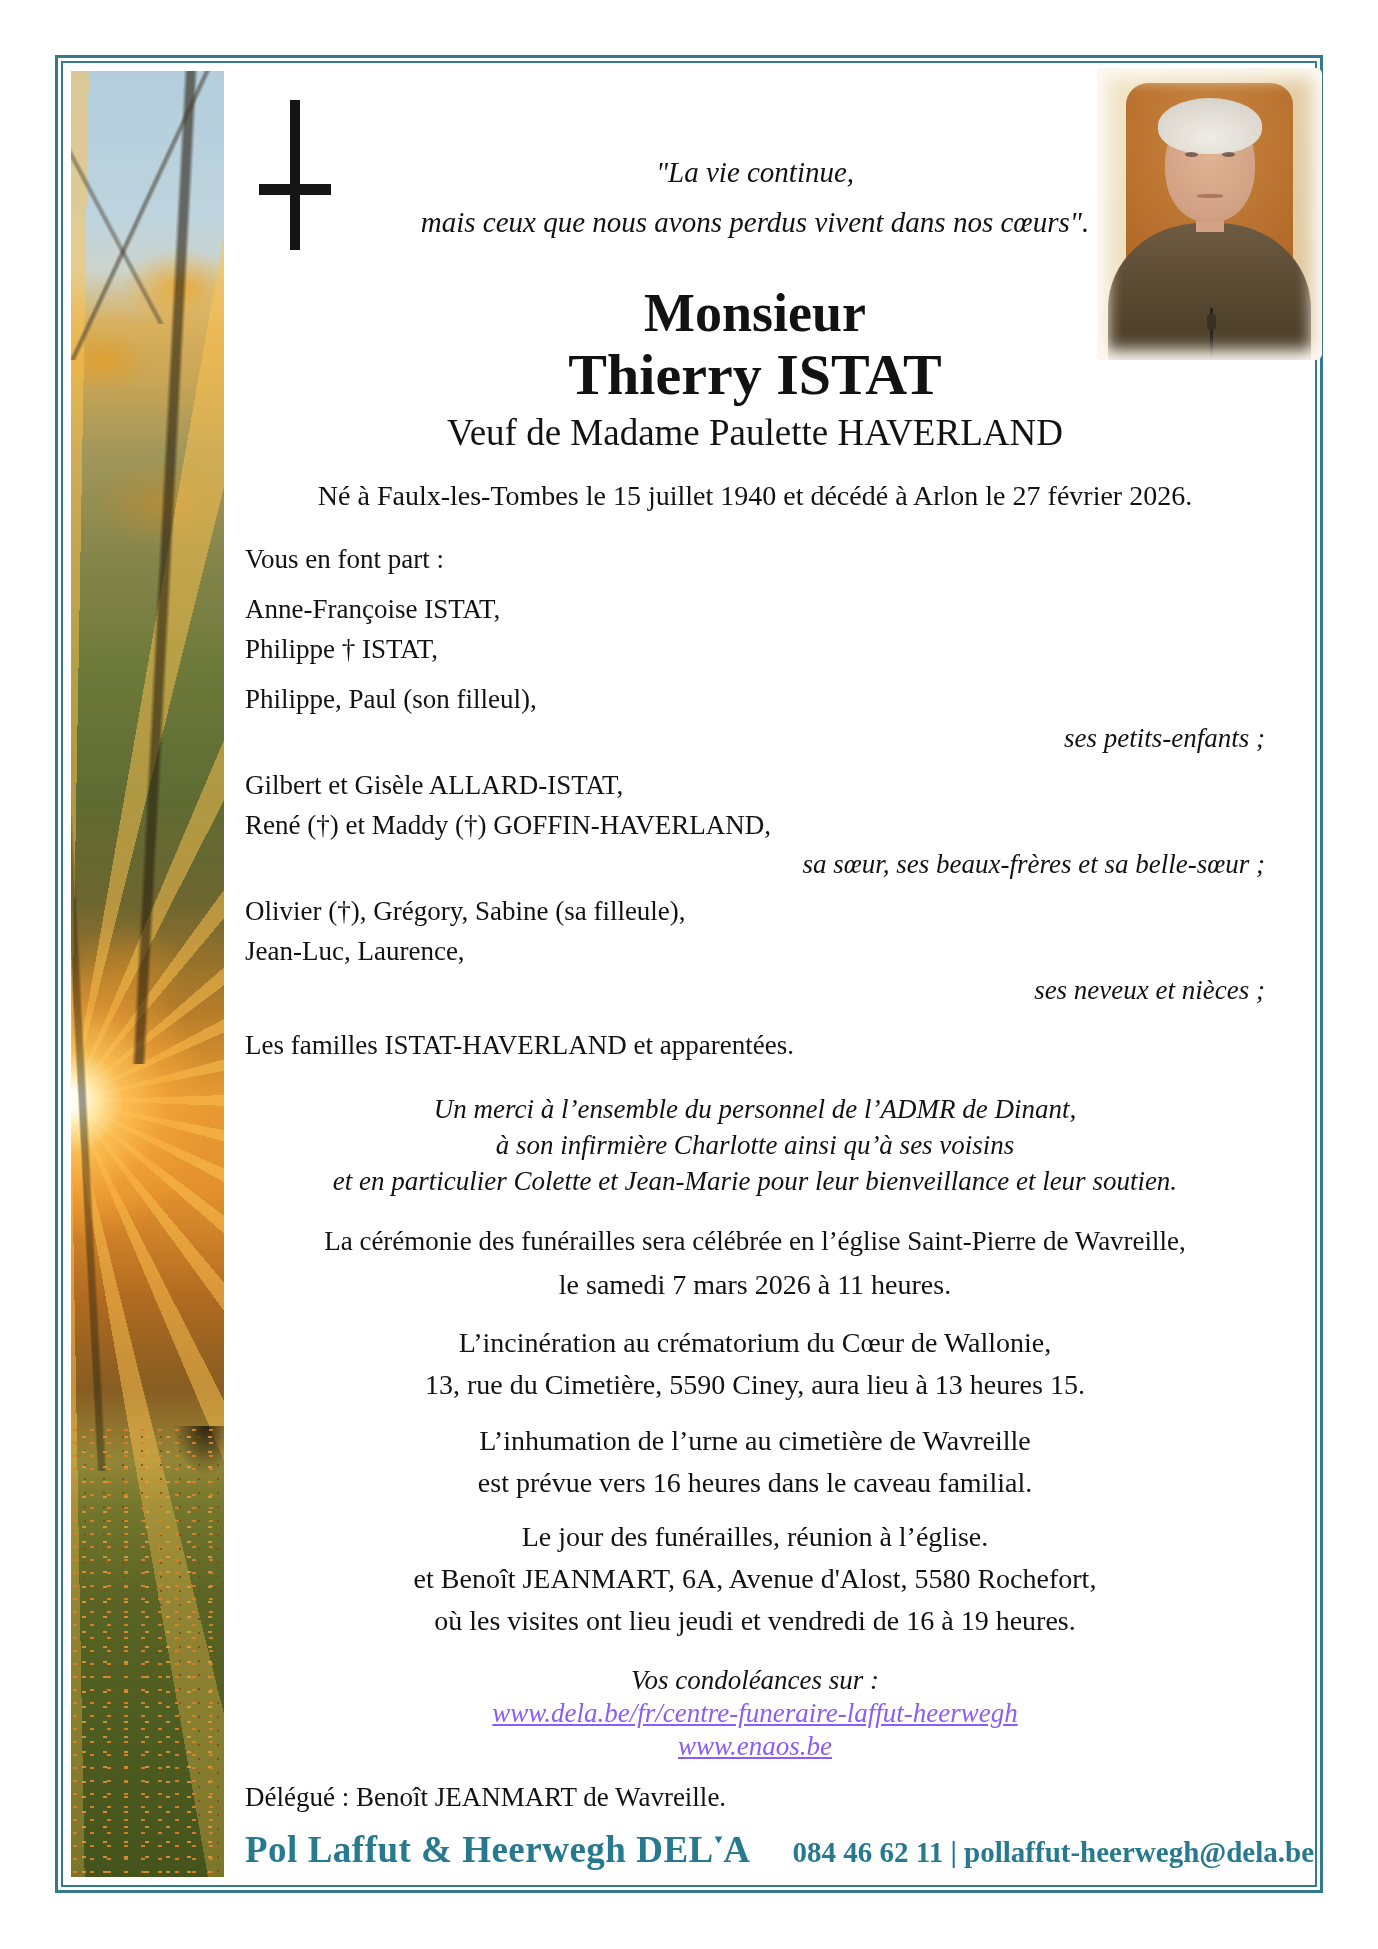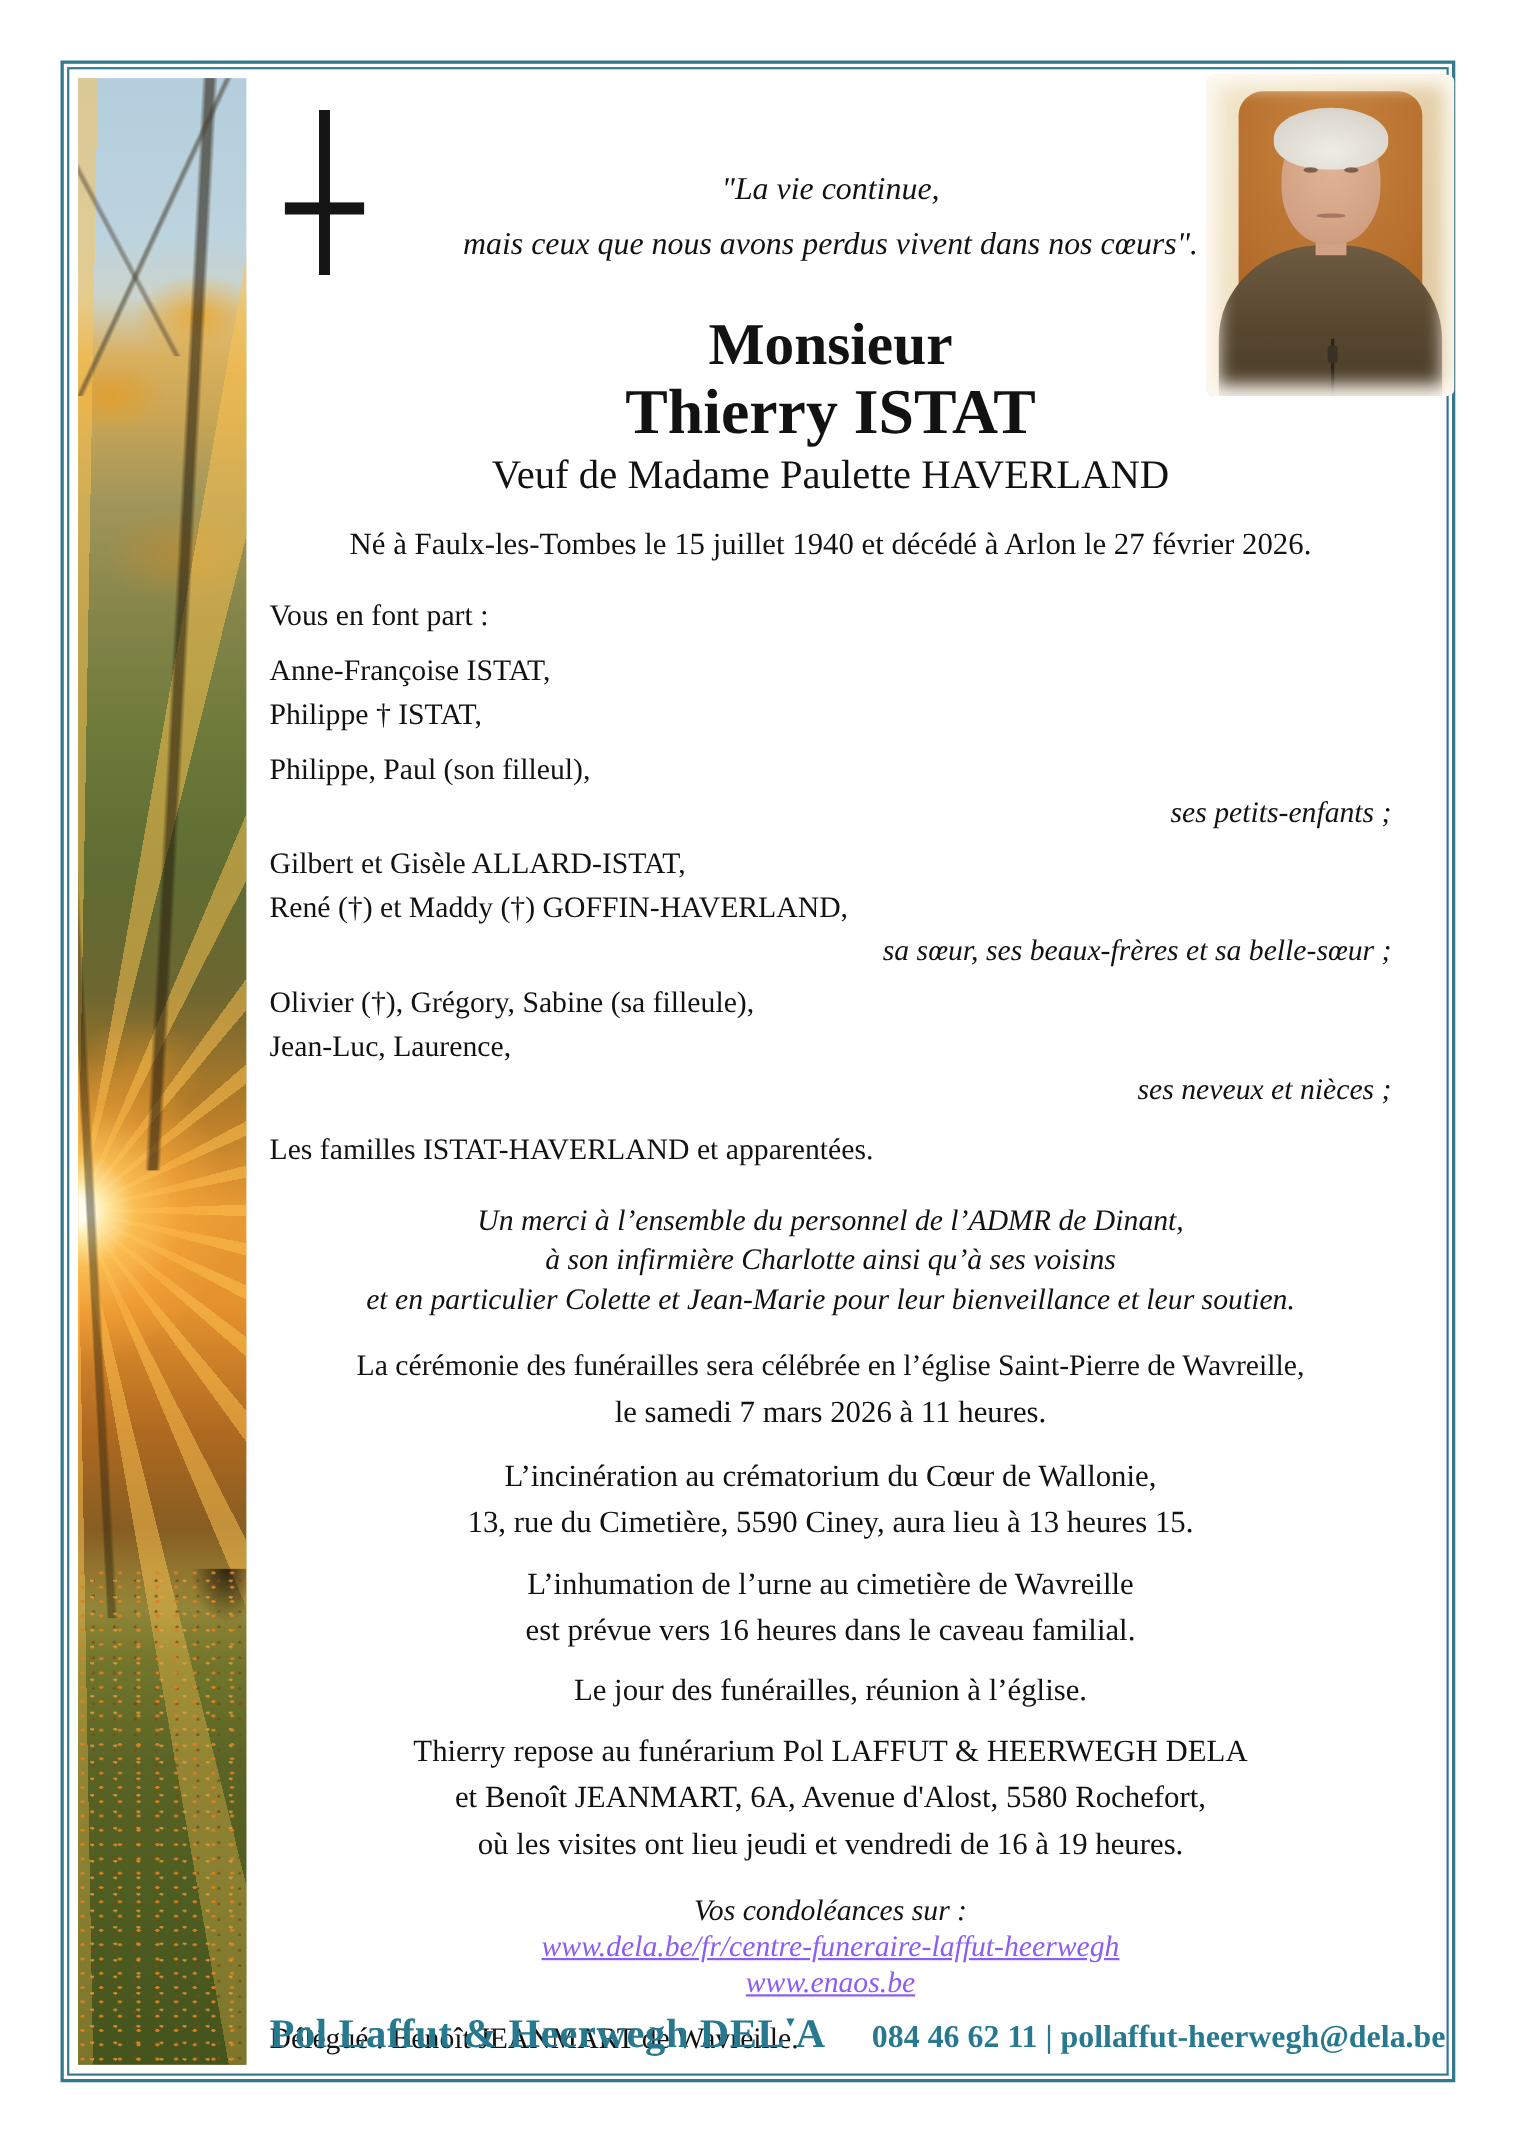--- a/index.html
+++ b/index.html
@@ -191,21 +191,20 @@
         <div>et en particulier Colette et Jean-Marie pour leur bienveillance et leur soutien.</div>
       </div>
 
       <div class="c mt22">La cérémonie des funérailles sera célébrée en l’église Saint-Pierre de Wavreille,</div>
       <div class="cb mt4">le samedi 7 mars 2026 à 11 heures.</div>
       <div class="cb mt18">L’incinération au crématorium du Cœur de Wallonie,</div>
       <div class="cb mt2">13, rue du Cimetière, 5590 Ciney, aura lieu à 13 heures 15.</div>
       <div class="cb mt16">L’inhumation de l’urne au cimetière de Wavreille</div>
       <div class="cb mt2">est prévue vers 16 heures dans le caveau familial.</div>
       <div class="cb mt14">Le jour des funérailles, réunion à l’église.</div>
-      <div class="cb mt16">Thierry repose au funérarium Pol LAFFUT &amp; HEERWEGH DELA</div>
       <div class="cb mt2">et Benoît JEANMART, 6A, Avenue d'Alost, 5580 Rochefort,</div>
       <div class="cb mt2">où les visites ont lieu jeudi et vendredi de 16 à 19 heures.</div>
 
       <div class="condolences-label">Vos condoléances sur :</div>
       <a href="#" class="condolence-link">www.dela.be/fr/centre-funeraire-laffut-heerwegh</a>
       <a href="#" class="condolence-link">www.enaos.be</a>
 
       <div class="delegate">Délégué : Benoît JEANMART de Wavreille.</div>
     </div>
 

